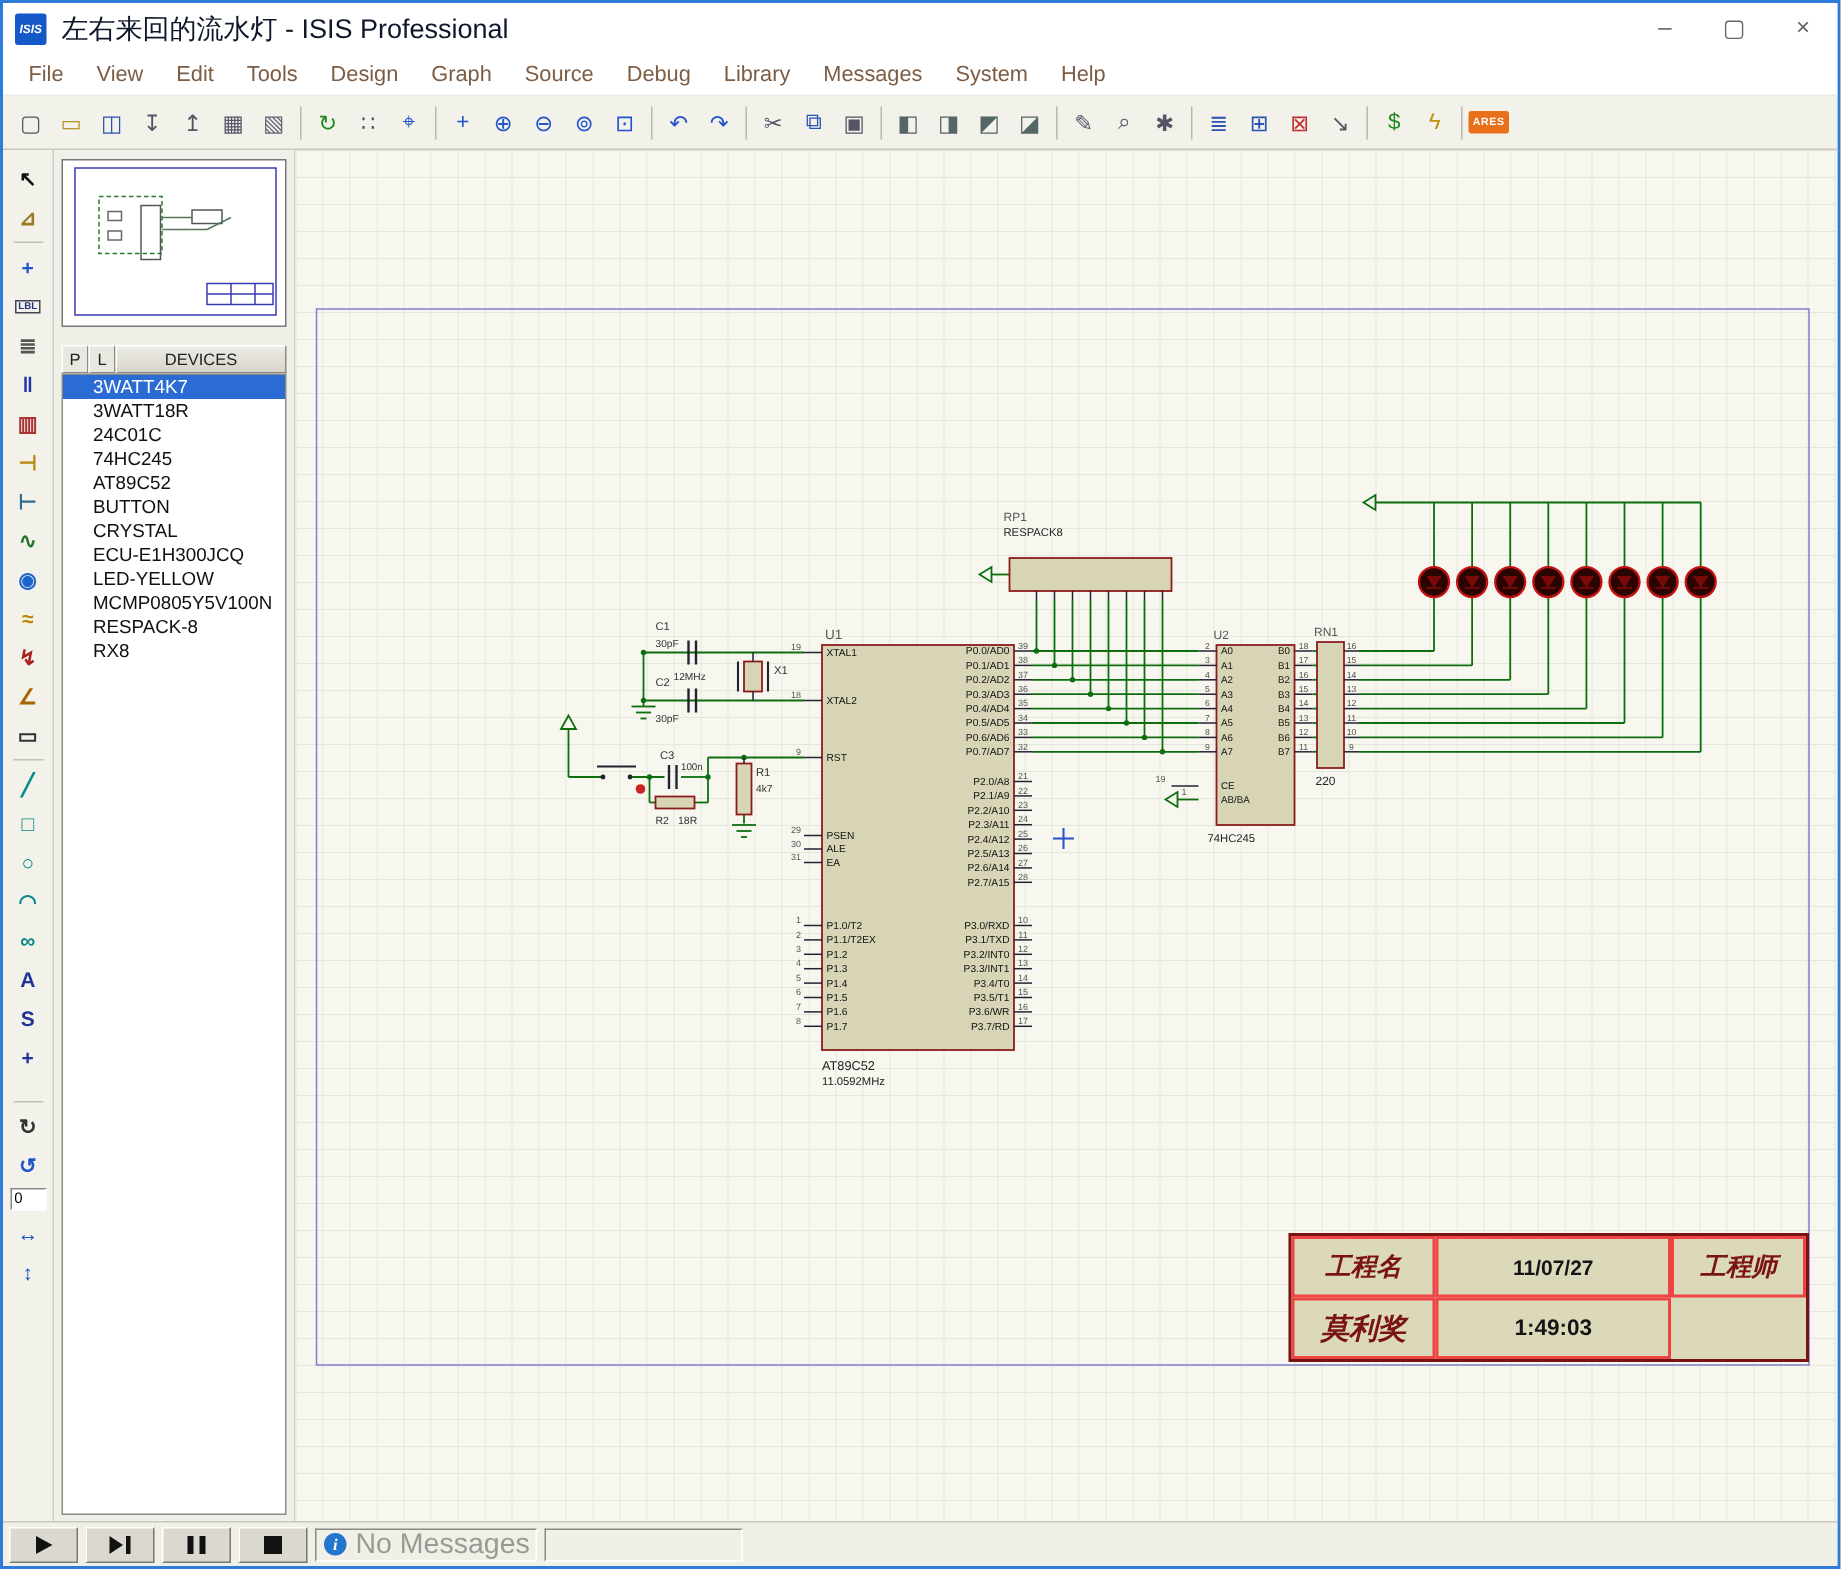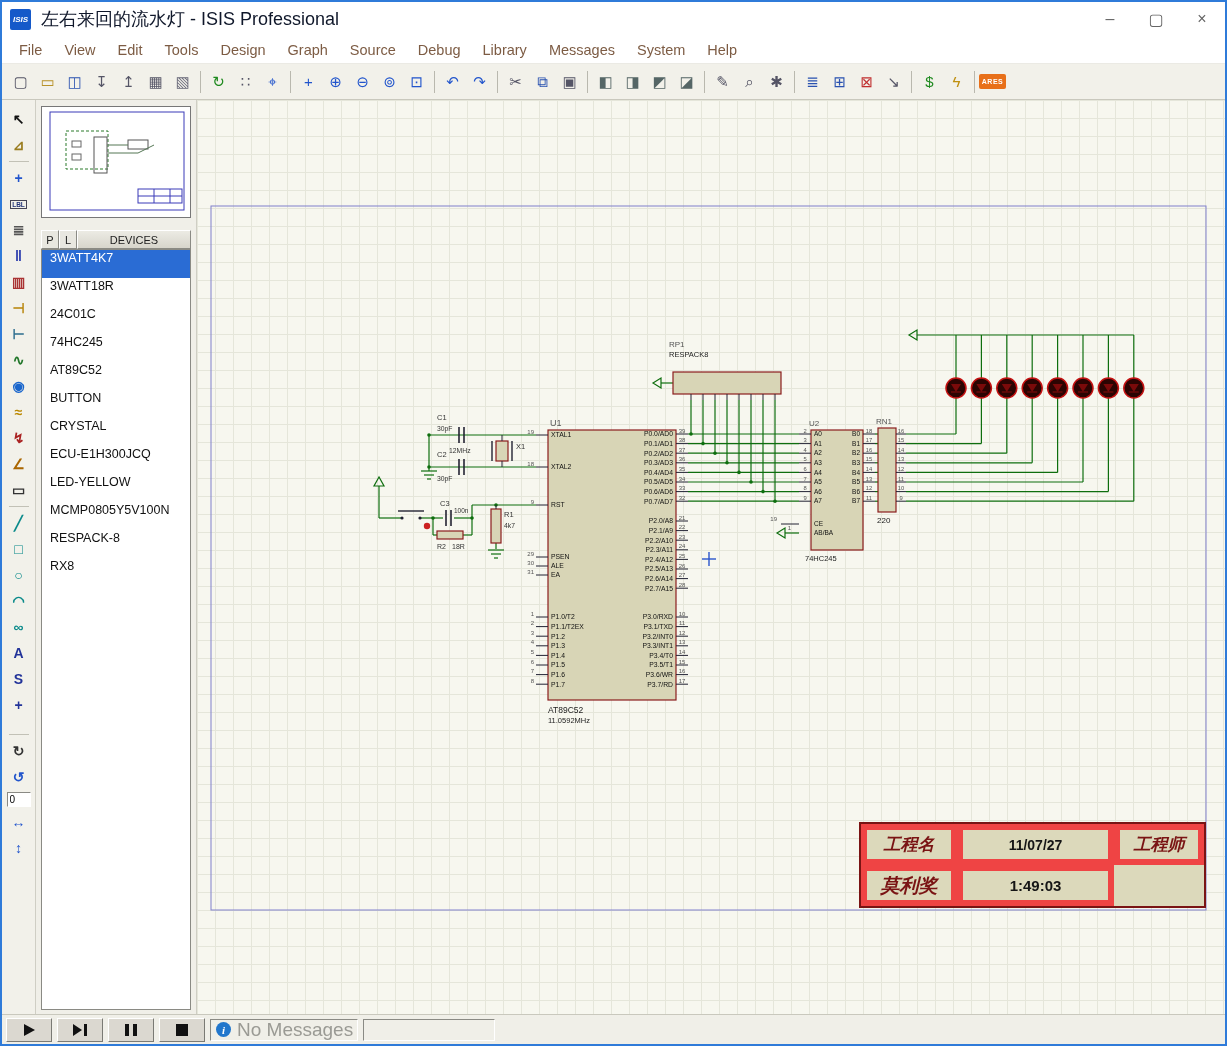--- a/index.html
+++ b/index.html
@@ -30,32 +30,32 @@
   .tc-boxed{font-size:6.5px;border:1px solid #445;padding:0 1px}
   .rotate-box{width:24px;height:15px;font-size:10px;border:1px solid;border-color:#8a8a84 #fff #fff #8a8a84;background:#fff;padding-left:2px;margin:2px 0}
 
   
   .sidepanel{position:absolute;left:34px;top:98px;width:161px;bottom:30px;background:#f0efe8;display:flex;flex-direction:column;padding:6px 5px 4px;border-right:1px solid #cfcec4}
   .preview{height:112px;border:1px solid #777;background:#fff}
   .dev-tabs{display:flex;margin-top:12px;height:19px}
   .pl-btn{width:18px;height:19px;font-size:11px;display:flex;align-items:center;justify-content:center;background:#e8e7e0;border:1px solid;border-color:#fff #8a8a84 #8a8a84 #fff;color:#222}
   .dev-hdr{flex:1;display:flex;align-items:center;justify-content:center;font-size:11px;color:#222;background:linear-gradient(#ecebe4,#d7d5cb);border:1px solid;border-color:#fff #8a8a84 #8a8a84 #fff}
   .devlist{flex:1;background:#fff;border:1px solid #8a8a84;overflow:hidden}
-  .dev-item{height:28px;line-height:16px;font-size:12.5px;padding-left:8px;color:#111;white-space:nowrap}
+  .dev-item{height:16px;line-height:16px;font-size:12.5px;padding-left:20px;color:#111;white-space:nowrap}
   .dev-item.selected{background:#2a6cd4;color:#fff}
 
   
   .editor{position:absolute;left:195px;top:98px;right:0;bottom:30px;overflow:hidden;background-color:#f7f7ef;
     background-image:linear-gradient(#e5e6da 1px,transparent 1px),linear-gradient(90deg,#e5e6da 1px,transparent 1px);
     background-size:18px 18px}
   .editor svg.sch{position:absolute;left:0;top:0}
 
   
   .titleblock{position:absolute;left:662px;top:722px;width:347px;height:86px;border:2px solid #7a1414;background:#dcd9bb;display:grid;grid-template-columns:96px 157px 90px;grid-template-rows:1fr 1fr}
-  .tb-cell{border:6px solid #ef4444;display:flex;align-items:center;justify-content:center;font-family:"Liberation Serif",serif;font-weight:bold;color:#7a1414}
+  .tb-cell{border:2px solid #ef4444;display:flex;align-items:center;justify-content:center;font-family:"Liberation Serif",serif;font-weight:bold;color:#7a1414}
   .tb-label{font-size:17px;font-style:italic}
   .tb-val{font-size:19px;font-style:italic}
   .tb-extra{font-size:14px;color:#151515;font-family:"Liberation Sans",sans-serif}
 
   
   .statusbar{position:absolute;left:0;right:0;bottom:0;height:30px;background:#f0efe8;border-top:1px solid #c9c8bd;display:flex;align-items:center;padding:0 4px;gap:5px}
   .sim-btn{width:46px;height:24px;background:#dbd8d0;border:1px solid;border-color:#fff #7a7a74 #7a7a74 #fff;display:flex;align-items:center;justify-content:center;gap:2px}
   .icon-play{width:0;height:0;border-left:11px solid #111;border-top:6px solid transparent;border-bottom:6px solid transparent}
   .icon-bar{width:3px;height:12px;background:#111}
   .icon-pausebar{width:4px;height:12px;background:#111;margin:0 1px}

